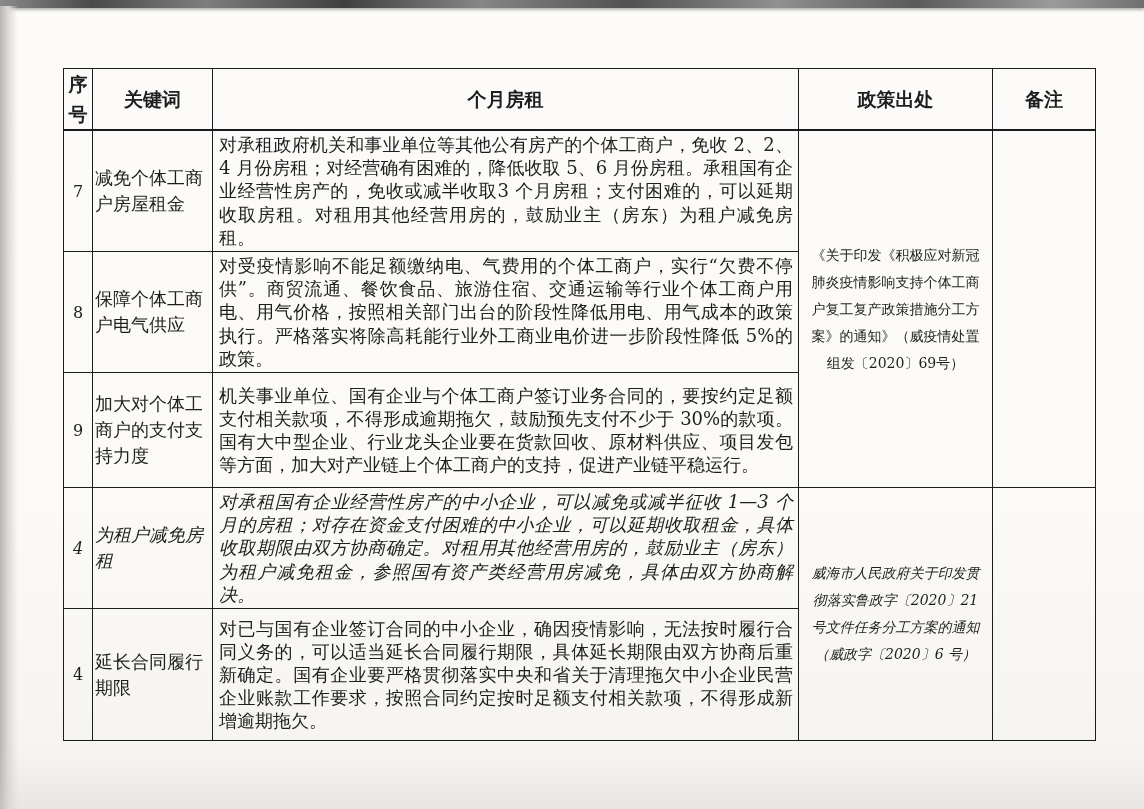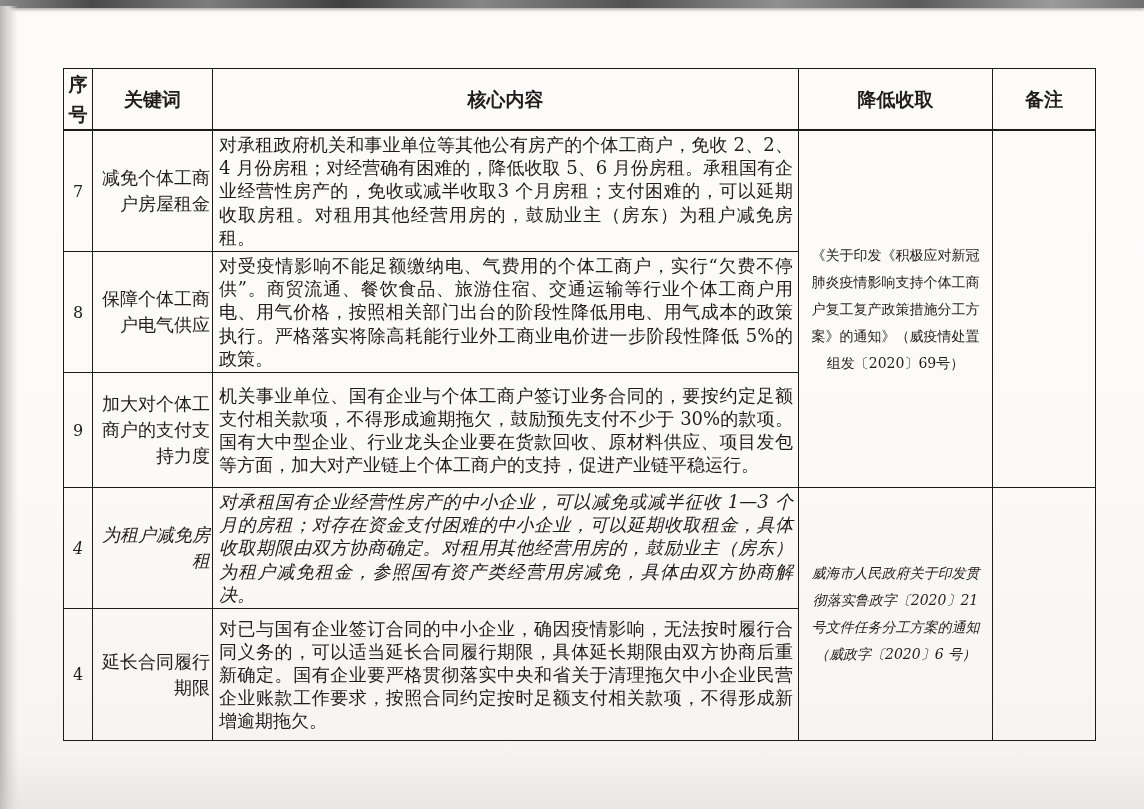--- a/index.html
+++ b/index.html
@@ -60,21 +60,21 @@
     text-align: center;
     line-height: 30px;
     border-bottom-width: 2px;
   }
   td.no {
     text-align: center;
     font-size: 16px;
     font-family: "DejaVu Serif", "Liberation Serif", serif;
   }
   td.kw {
-    text-align: right;
+    text-align: left;
     font-size: 18px;
     line-height: 26px;
     padding: 16px 2px;
   }
   td.ct {
     vertical-align: top;
     text-align: justify;
     font-size: 18px;
     line-height: 23.2px;
     padding: 2px 5px 2px 6px;
@@ -106,22 +106,22 @@
       <col class="c-no">
         <col class="c-kw">
         <col class="c-ct">
         <col class="c-src">
         <col class="c-rmk">
     </colgroup>
     <thead>
       <tr>
         <th>序号</th>
         <th>关键词</th>
-        <th>核心内容</th>
-        <th>降低收取</th>
+        <th>个月房租</th>
+        <th>政策出处</th>
         <th>备注</th>
       </tr>
     </thead>
     <tbody>
       <tr class="r7">
         <td class="no">7</td>
         <td class="kw">减免个体工商户房屋租金</td>
         <td class="ct">对承租政府机关和事业单位等其他公有房产的个体工商户，免收 2、2、4 月份房租；对经营确有困难的，降低收取 5、6 月份房租。承租国有企业经营性房产的，免收或减半收取3 个月房租；支付困难的，可以延期收取房租。对租用其他经营用房的，鼓励业主（房东）为租户减免房租。</td>
         <td class="src" rowspan="3">《关于印发《积极应对新冠肺炎疫情影响支持个体工商户复工复产政策措施分工方案》的通知》（威疫情处置组发〔2020〕69号）</td>
         <td class="rmk" rowspan="3"></td>

